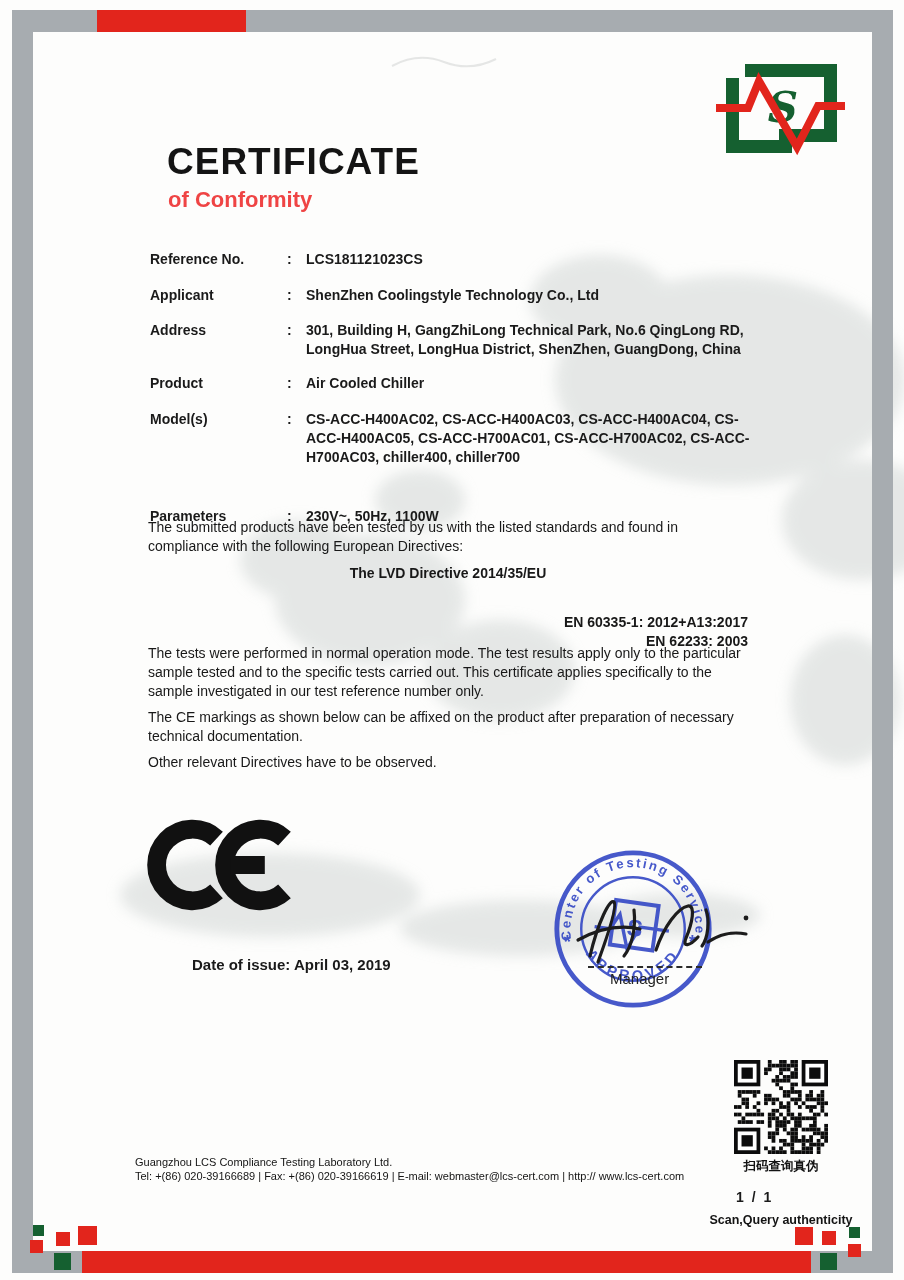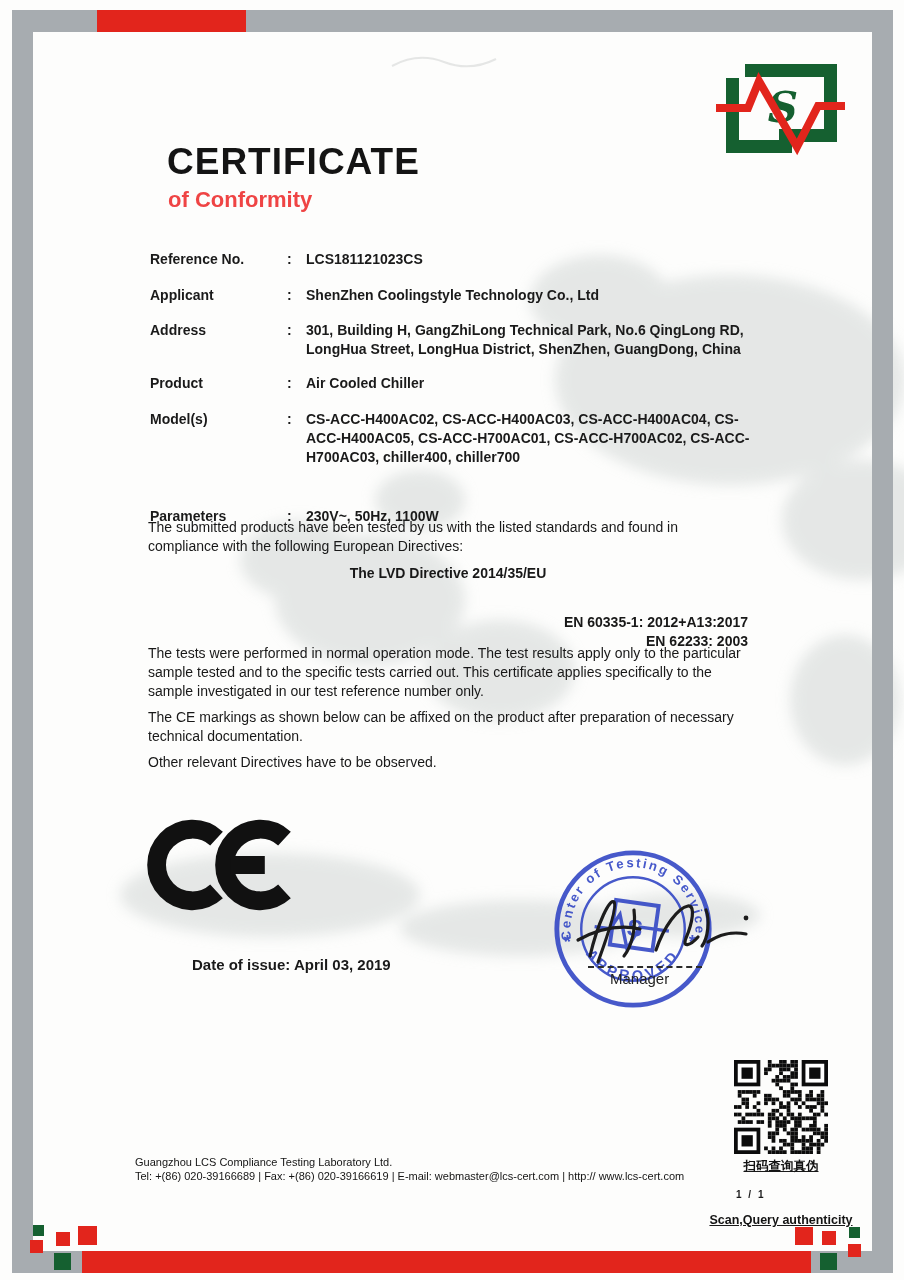--- a/index.html
+++ b/index.html
@@ -17,22 +17,22 @@
   .subtitle{position:absolute;left:168px;top:187px;font-size:22px;font-weight:bold;color:#ef4444;z-index:4;}
   .field-row{position:absolute;left:150px;width:620px;display:flex;z-index:4;font-size:14px;font-weight:bold;line-height:19px;}
   .flabel{width:137px;flex:none;}
   .fcolon{width:19px;flex:none;}
   .fvalue{flex:1;}
   .para{position:absolute;left:148px;width:600px;font-size:14px;line-height:19px;z-index:4;color:#181818;}
   .bold{font-weight:bold;}
   .date-line{position:absolute;left:148px;top:956px;font-size:15px;font-weight:bold;z-index:4;margin-left:44px;}
   
   .footer{position:absolute;left:135px;top:1155px;width:560px;font-size:11px;line-height:14px;z-index:4;color:#141414;}
-  .pagenum{position:absolute;left:736px;top:1189px;font-size:10px;font-weight:bold;letter-spacing:2px;z-index:4;}
-  .qr-wrap{position:absolute;left:688px;top:1060px;width:186px;text-align:center;z-index:4;text-decoration:underline;}
+  .pagenum{position:absolute;left:736px;top:1189px;font-size:14px;font-weight:bold;letter-spacing:2px;z-index:4;}
+  .qr-wrap{position:absolute;left:688px;top:1060px;width:186px;text-align:center;z-index:4;}
   .qr-box{width:94px;height:94px;margin:0 auto;}
   .qr-label{font-size:12.5px;font-weight:bold;line-height:15px;color:#141414;margin-top:39px;}
   
   .stamp{position:absolute;left:550px;top:846px;z-index:5;opacity:.88;}
   .stamp text, .stamp textPath{fill:#2e43c4;font-family:"Liberation Sans",sans-serif;}
   .sig{position:absolute;left:556px;top:878px;z-index:6;}
   .dashline{position:absolute;left:588px;top:966px;width:114px;border-top:2px dashed #2a2a2a;z-index:6;}
   .manager{position:absolute;left:610px;top:970px;font-size:15px;color:#232323;z-index:6;}
   .logo{position:absolute;left:712px;top:56px;z-index:4;}
   .ce{position:absolute;left:145px;top:812px;z-index:4;}

